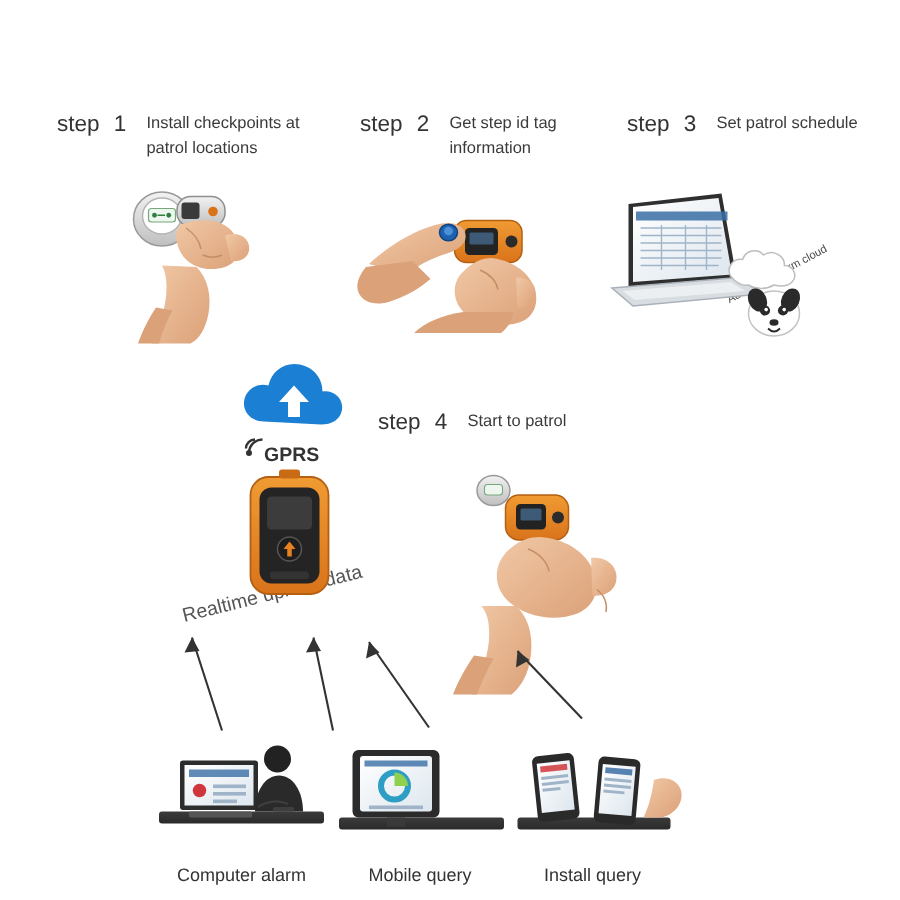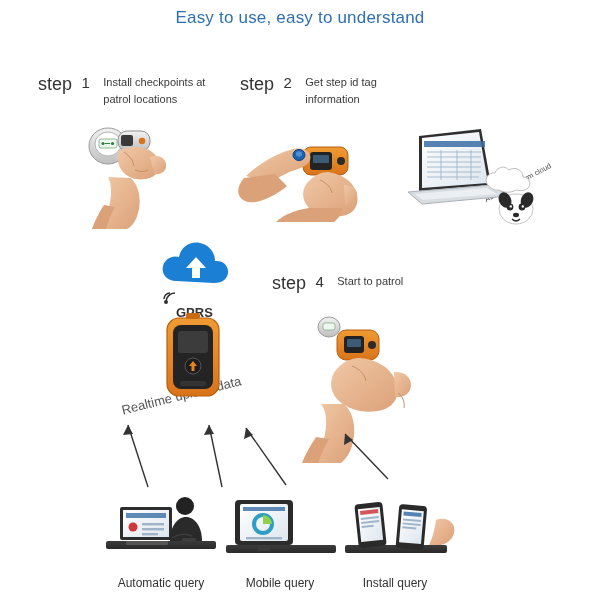--- a/index.html
+++ b/index.html
@@ -29,21 +29,21 @@
     color: #2f6fb5;
     font-weight: normal;
     letter-spacing: 0.2px;
   }
 
   
   .step-block {
     position: absolute;
   }
   .step-word {
-    font-size: 18px;
+    font-size: 15px;
     color: #333333;
     display: inline-block;
     vertical-align: top;
   }
   .step-num {
     font-size: 15px;
     color: #333333;
     display: inline-block;
     vertical-align: top;
     margin-left: 5px;
@@ -96,46 +96,50 @@
     top: 0;
     width: 600px;
     height: 600px;
   }
 </style>
 </head>
 <body>
 
 <div id="stage">
 
-  <div class="title">Easy to use, easy to understand</div>
 
   <div class="step-block" style="left:38px; top:74px;">
     <span class="step-word">step</span>
     <span class="step-num">1</span>
     <span class="step-text">Install checkpoints at patrol locations</span>
   </div>
 
   <div class="step-block" style="left:240px; top:74px;">
     <span class="step-word">step</span>
     <span class="step-num">2</span>
     <span class="step-text">Get step id tag information</span>
   </div>
 
-
-  <div class="step-block" style="left:272px; top:273px;">
+  <div class="step-block" style="left:418px; top:74px;">
+    <span class="step-word">step</span>
+    <span class="step-num">3</span>
+    <span class="step-text">Set patrol schedule</span>
+  </div>
+
+  <div class="step-block" style="left:252px; top:273px;">
     <span class="step-word">step</span>
     <span class="step-num">4</span>
     <span class="step-text" style="max-width:140px;">Start to patrol</span>
   </div>
 
-  <div class="gprs-label" style="left:176px; top:305px;text-align:center;">GPRS</div>
+  <div class="gprs-label" style="left:176px; top:295px;text-align:center;">GPRS</div>
   <div class="realtime-label" style="left:120px; top:403px;">Realtime upload data</div>
   <div class="alarm-label" style="left:483px; top:196px;">Automatic alarm cloud</div>
 
-  <div class="caption" style="left:108px; top:576px; width:106px;">Automatic query</div>
+  <div class="caption" style="left:108px; top:576px; width:106px;">Computer alarm</div>
   <div class="caption" style="left:230px; top:576px; width:100px;">Mobile query</div>
   <div class="caption" style="left:343px; top:576px; width:104px;">Install query</div>
 
   <svg class="art" viewBox="0 0 600 600">
     <defs>
       <linearGradient id="gOrange" x1="0" y1="0" x2="0" y2="1">
         <stop offset="0%" stop-color="#f09b33"></stop>
         <stop offset="100%" stop-color="#d9731a"></stop>
       </linearGradient>
       <linearGradient id="gSkin" x1="0" y1="0" x2="1" y2="1">

